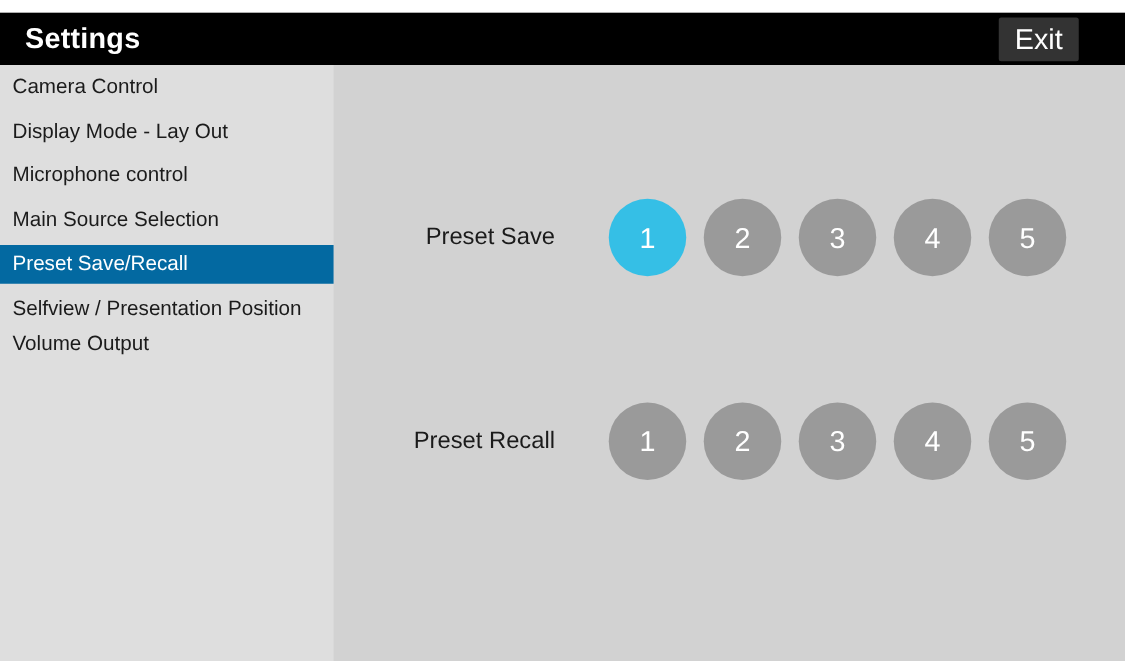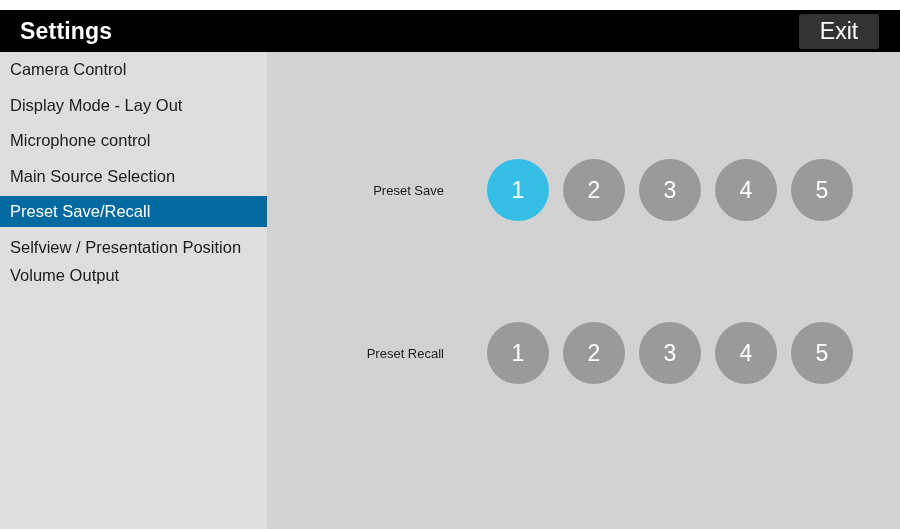--- a/index.html
+++ b/index.html
@@ -38,21 +38,21 @@
     color: #ffffff;
     font-size: 23px;
     font-weight: bold;
     letter-spacing: 0.2px;
     white-space: nowrap;
   }
   .exit-button {
     position: absolute;
     left: 799px;
     top: 4px;
-    width: 80px;
+    width: 64px;
     height: 35px;
     background: #333333;
     border: none;
     border-radius: 2px;
     color: #ffffff;
     font-family: "Liberation Sans", sans-serif;
     font-size: 23px;
     line-height: 35px;
     text-align: center;
     cursor: pointer;
@@ -107,21 +107,21 @@
     width: 633px;
     height: 70px;
     display: block;
   }
   .preset-row .row-label {
     position: absolute;
     right: 456px;
     top: 50%;
     transform: translateY(-50%);
     color: #1b1b1b;
-    font-size: 13px;
+    font-size: 19px;
     white-space: nowrap;
     text-align: right;
   }
   .preset-buttons {
     position: absolute;
     left: 220px;
     top: 0;
     height: 70px;
     display: flex;
     align-items: center;

